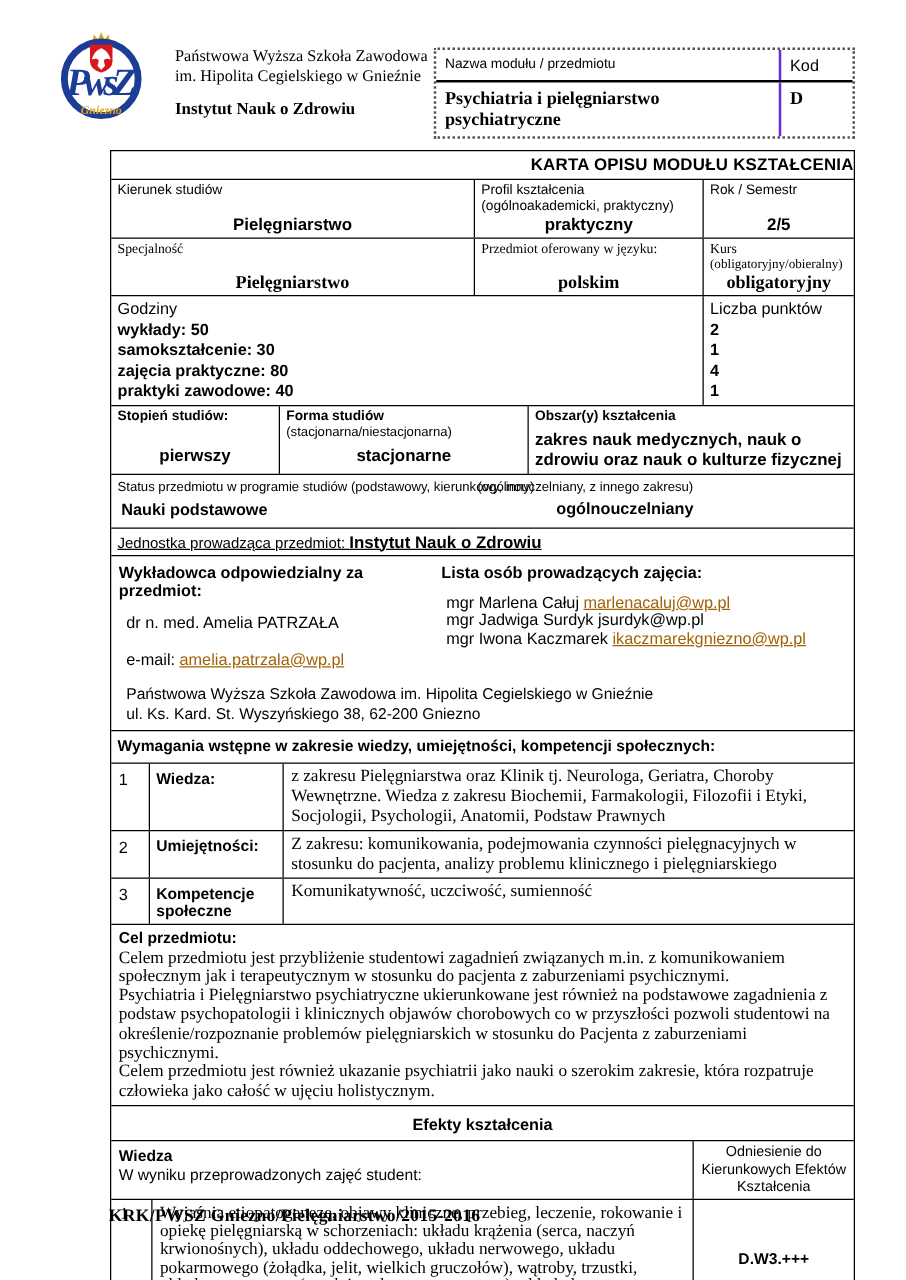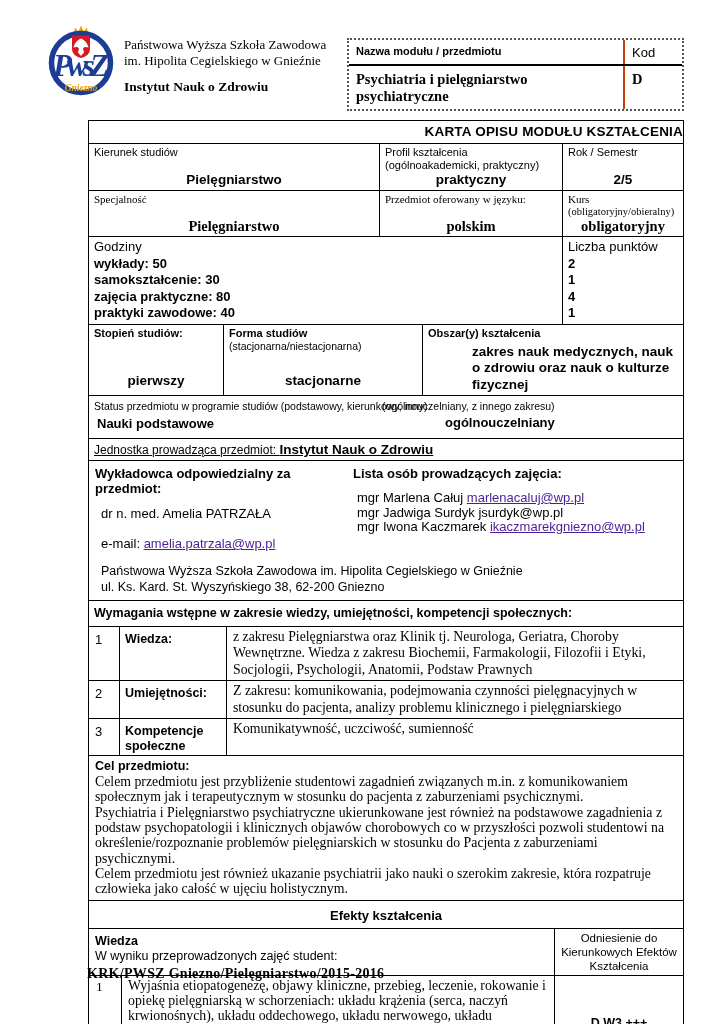--- a/index.html
+++ b/index.html
@@ -6,28 +6,28 @@
   html,body { margin:0; padding:0; }
   body {
     width:725px; height:1024px; background:#fff; color:#000;
     font-family:"Liberation Sans", sans-serif;
     -webkit-font-smoothing:antialiased;
   }
   .page { position:relative; width:725px; height:1024px; background:#fff; overflow:hidden; }
 
   
   .logo-wrap { position:absolute; left:44px; top:24px; width:74px; height:72px; }
-  .inst-block { position:absolute; left:124px; top:37px; font-family:"Liberation Serif", serif; font-size:13px; line-height:16px; }
+  .inst-block { position:absolute; left:140px; top:37px; font-family:"Liberation Serif", serif; font-size:13px; line-height:16px; }
   .inst-block .institute { font-weight:bold; margin-top:10px; font-size:13.5px; }
 
   .modbox { position:absolute; left:347px; top:38px; width:337px; border:2px dotted #555; background:#fff; }
   .modbox .mrow { display:flex; }
   .modbox .mrow + .mrow { border-top:2px solid #000; }
   .modbox .mcell { padding:5px 6px 4px 7px; }
-  .modbox .mcell-left { flex:1; border-right:2px solid #c2410c;font-weight:bold; }
+  .modbox .mcell-left { flex:1; border-right:2px solid #6d28d9; }
   .modbox .mcell-right { width:57px; }
   .mod-label { font-size:11px; padding-top:8px; padding-bottom:7px; }
   .kod-label { font-size:13px; padding-top:7px; }
   .mod-name, .kod-value { font-family:"Liberation Serif", serif; font-weight:bold; font-size:14.5px; }
 
   
   .card { position:absolute; left:88px; top:120px; width:596px; border:1px solid #000; }
   .row { display:flex; border-top:1px solid #000; }
   .row:first-child { border-top:none; }
   .cell { border-left:1px solid #000; padding:2px 5px; position:relative; }
@@ -68,21 +68,21 @@
   
   .staff-cell { width:100%; min-height:106px; padding:5px 6px; }
   .staffcols { display:flex; }
   .staff-left { width:258px; }
   .staff-right { flex:1; }
   .staff-h { font-weight:bold; font-size:13px; }
   .staff-name { font-size:13px; margin:10px 0 0 6px; }
   .staff-email-line { font-size:13px; margin:15px 0 0 6px; }
   .staff-entry { font-size:13px; line-height:14.5px; margin-left:4px; }
   .staff-entry.first { margin-top:10px; }
-  a.email-link { color:#4c1d95; text-decoration:underline;margin-top:35px; }
+  a.email-link { color:#a16207; text-decoration:underline;margin-top:35px; }
   .addr { margin:12px 0 0 6px; font-size:12.5px; line-height:16px; }
 
   .wym-head { width:100%; font-weight:bold; font-size:12.5px; padding:5px 5px 6px; }
 
   .wcol-num { width:30px; font-size:13px; padding-top:5px; padding-left:6px; }
   .wcol-lbl { width:107px; font-weight:bold; font-size:12.5px; line-height:14.5px; padding-top:5px; }
   .wcol-txt { flex:1; font-family:"Liberation Serif", serif; font-size:13.8px; line-height:16.4px; padding:2px 6px; }
 
   .cel-cell { width:100%; padding:3px 6px 4px; }
   .cel-h { font-weight:bold; font-size:12.5px; line-height:15px; }
@@ -200,21 +200,21 @@
         <div class="val-c" style="padding-bottom:4px;">pierwszy</div>
       </div>
       <div class="cell colD2 vcellD">
         <div class="lblb">Forma studiów</div>
         <div class="lbl-sm">(stacjonarna/niestacjonarna)</div>
         <div class="grow"></div>
         <div class="val-c" style="padding-bottom:4px;">stacjonarne</div>
       </div>
       <div class="cell colD3">
         <div class="lblb">Obszar(y) kształcenia</div>
-        <div style="font-weight:bold; font-size:13.5px; line-height:16.5px; margin-top:4px;margin-left:44px;">zakres nauk medycznych, nauk o zdrowiu oraz nauk o kulturze fizycznej</div>
+        <div style="font-weight:bold; font-size:13.5px; line-height:16.5px; margin-top:4px;">zakres nauk medycznych, nauk o zdrowiu oraz nauk o kulturze fizycznej</div>
       </div>
     </div>
 
     <div class="row">
       <div class="cell status-cell">
         <div class="lbl-sm" style="margin-top:2px;">Status przedmiotu w programie studiów (podstawowy, kierunkowy, inny)</div>
         <div class="status-right-lbl">(ogólnouczelniany, z innego zakresu)</div>
         <div class="status-val-left">Nauki podstawowe</div>
         <div class="status-val-right">ogólnouczelniany</div>
       </div>

